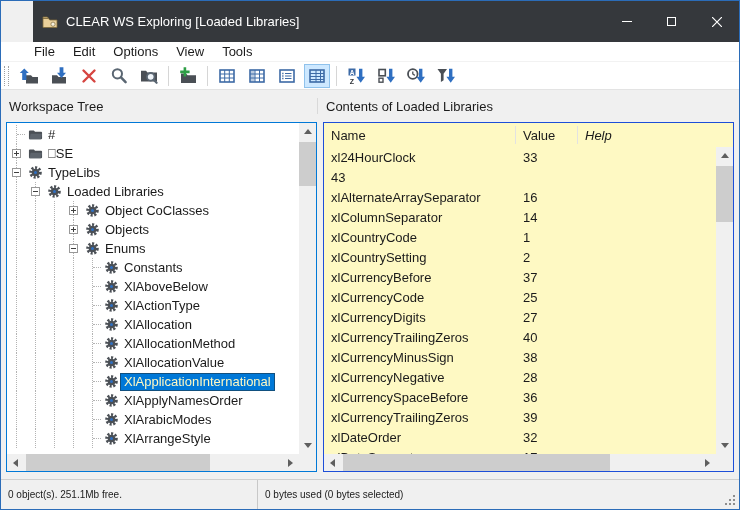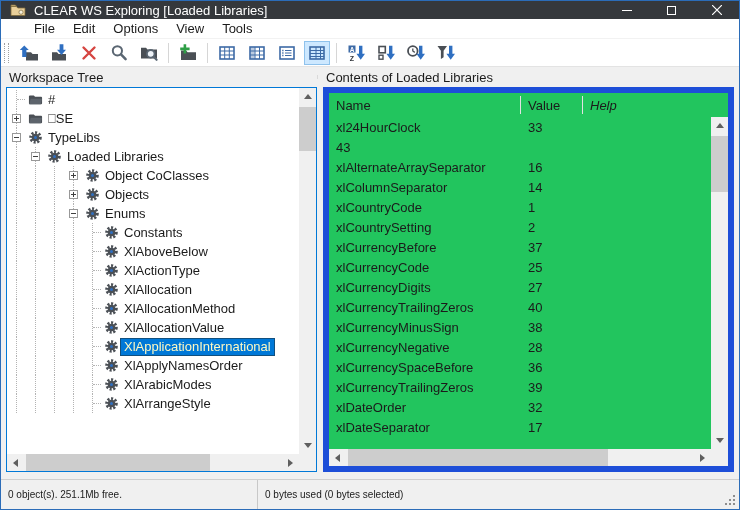--- a/index.html
+++ b/index.html
@@ -1,50 +1,50 @@
 <!DOCTYPE html>
 <html><head>
 <meta charset="utf-8">
 <style>
   * { box-sizing: border-box; margin: 0; padding: 0; }
   body { background: #fff; font-family: "Liberation Sans", sans-serif; }
   .window { width: 740px; height: 510px; border: 1px solid #2b6cb8; display: flex; flex-direction: column; background: #f0f0f0; overflow: hidden; }
 
   
-  .titlebar { height: 18px; background: #35383c; display: flex; align-items: center; flex: none; }
+  .titlebar { height: 41px; background: #35383c; display: flex; align-items: center; flex: none; margin-left: 32px; }
   .app-icon { width: 16px; height: 16px; margin-left: 9px; flex: none; }
   .title { color: #fff; font-size: 13px; margin-left: 8px; flex: 1; white-space: nowrap; }
   .win-controls { display: flex; height: 100%; }
   .win-btn { width: 45px; height: 100%; display: flex; align-items: center; justify-content: center; }
   .glyph-min { width: 10px; height: 1px; background: #fff; }
   .glyph-max { width: 9px; height: 9px; border: 1px solid #fff; }
 
   
   .menubar { height: 20px; background: #fff; display: flex; align-items: center; font-size: 13px; color: #1b1b1b; padding-left: 24px; flex: none; border-bottom: 1px solid #f2f2f2; }
   .menu-item { padding: 0 9px; height: 100%; display: flex; align-items: center; }
 
   
   .toolbar { height: 28px; background: #fff; display: flex; align-items: center; flex: none; border-bottom: 1px solid #e3e3e3; }
   .grip { width: 5px; height: 20px; border-left: 1px dotted #9f9f9f; border-right: 1px dotted #9f9f9f; margin: 0 5px 0 3px; }
   .tb-btn { width: 26px; height: 24px; display: flex; align-items: center; justify-content: center; margin: 0 2px; border: 1px solid transparent; }
   .tb-btn.selected { background: #cde8ff; border: 1px solid #8fc2ec; }
   .tb-btn svg { width: 20px; height: 20px; }
   .tb-sep { width: 1px; height: 20px; background: #d6d6d6; margin: 0 4px; }
 
   
-  .panel-headers { height: 20px; display: flex; align-items: center; font-size: 13px; color: #1b1b1b; padding: 8px 5px; flex: none; }
+  .panel-headers { height: 32px; display: flex; align-items: center; font-size: 13px; color: #1b1b1b; padding: 8px 5px; flex: none; }
   .ph-left { width: 311px; padding-left: 3px; }
   .ph-div { width: 1px; height: 100%; background: #d9d9d9; margin-right: 6px; }
   .ph-right { flex: 1; padding-left: 2px; }
 
   
   .main { flex: 1; display: flex; padding: 0 5px 7px 5px; overflow: hidden; }
   .tree-panel { width: 311px; flex: none; border: 1px solid #0078d7; background: #fff; display: flex; flex-direction: column; }
   .splitter { width: 6px; flex: none; }
-  .list-panel { flex: 1; border: 6px solid #1d4ed8; background: #22c55e; display: flex; flex-direction: column; justify-content: center; }
+  .list-panel { flex: 1; border: 1px solid #1d4ed8; background: #fef9c3; display: flex; flex-direction: column; justify-content: center; }
   .panel-body { flex: 1; display: flex; overflow: hidden; }
   .rows-area { flex: 1; overflow: hidden; padding-top: 2px; }
 
   
   .tree-row { display: flex; align-items: center; height: 19px; font-size: 13px; color: #1b1b1b; white-space: nowrap; }
   .g, .tg { width: 19px; height: 19px; position: relative; flex: none; }
   .g::before, .tg::before { content: ""; position: absolute; left: 9px; top: 0; height: 100%; border-left: 1px dotted #b3b3b3; }
   .tg.none::after { content: ""; position: absolute; left: 10px; top: 9px; width: 8px; border-top: 1px dotted #b3b3b3; }
   .box { position: absolute; left: 5px; top: 5px; width: 9px; height: 9px; border: 1px solid #989898; background: #fff; z-index: 1; }
   .box::before { content: ""; position: absolute; left: 1px; right: 1px; top: 3px; height: 1px; background: #404040; }

